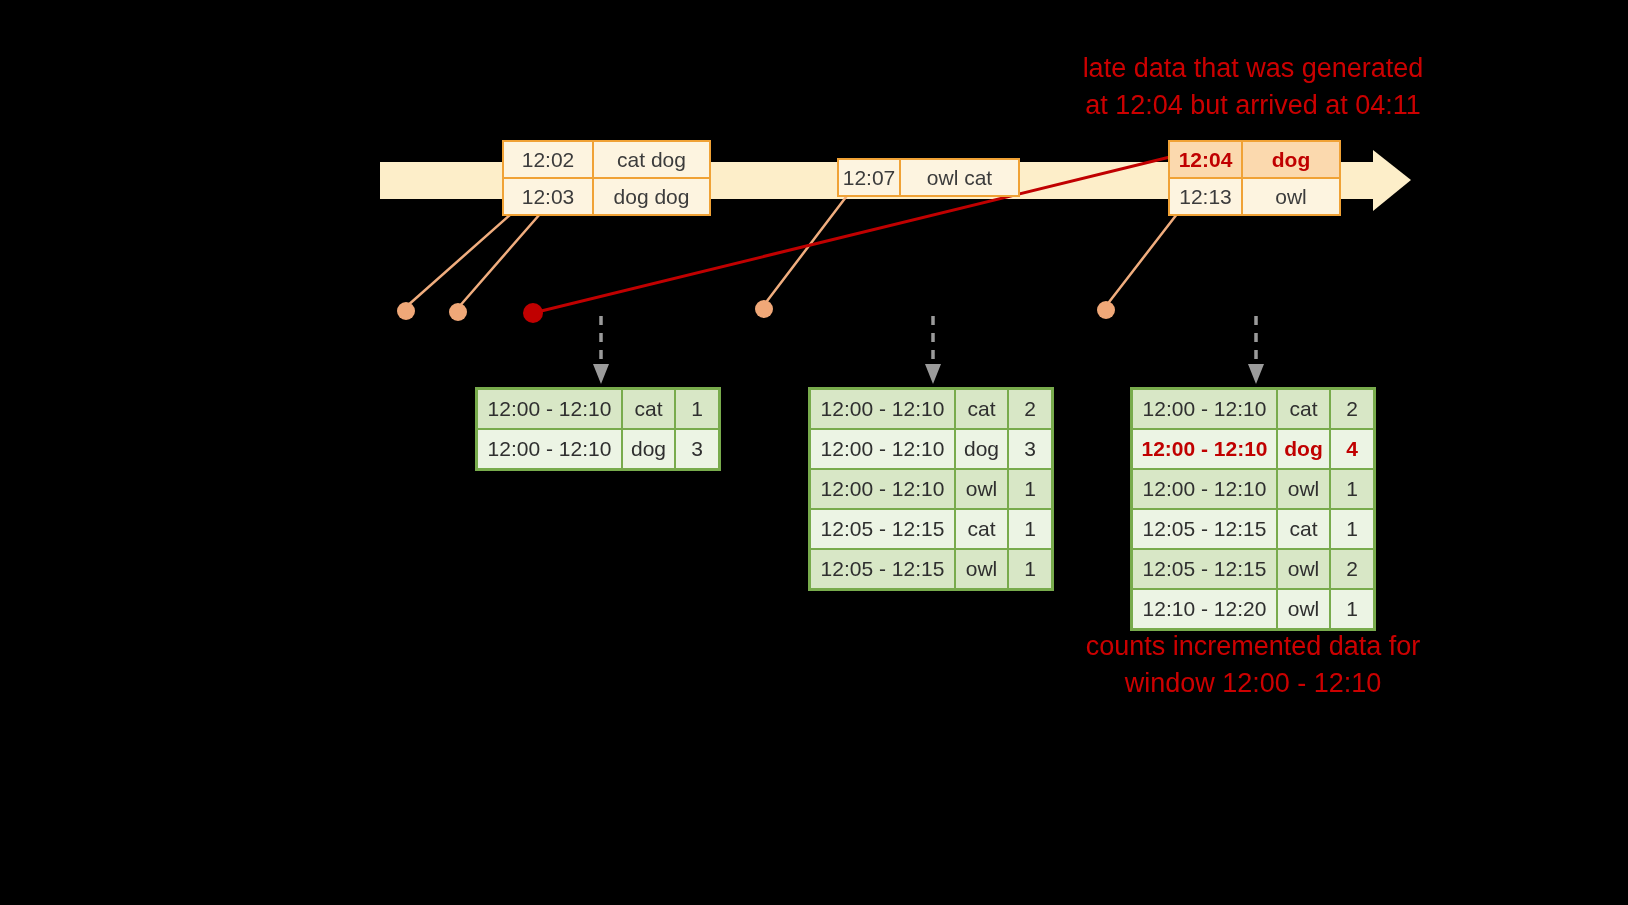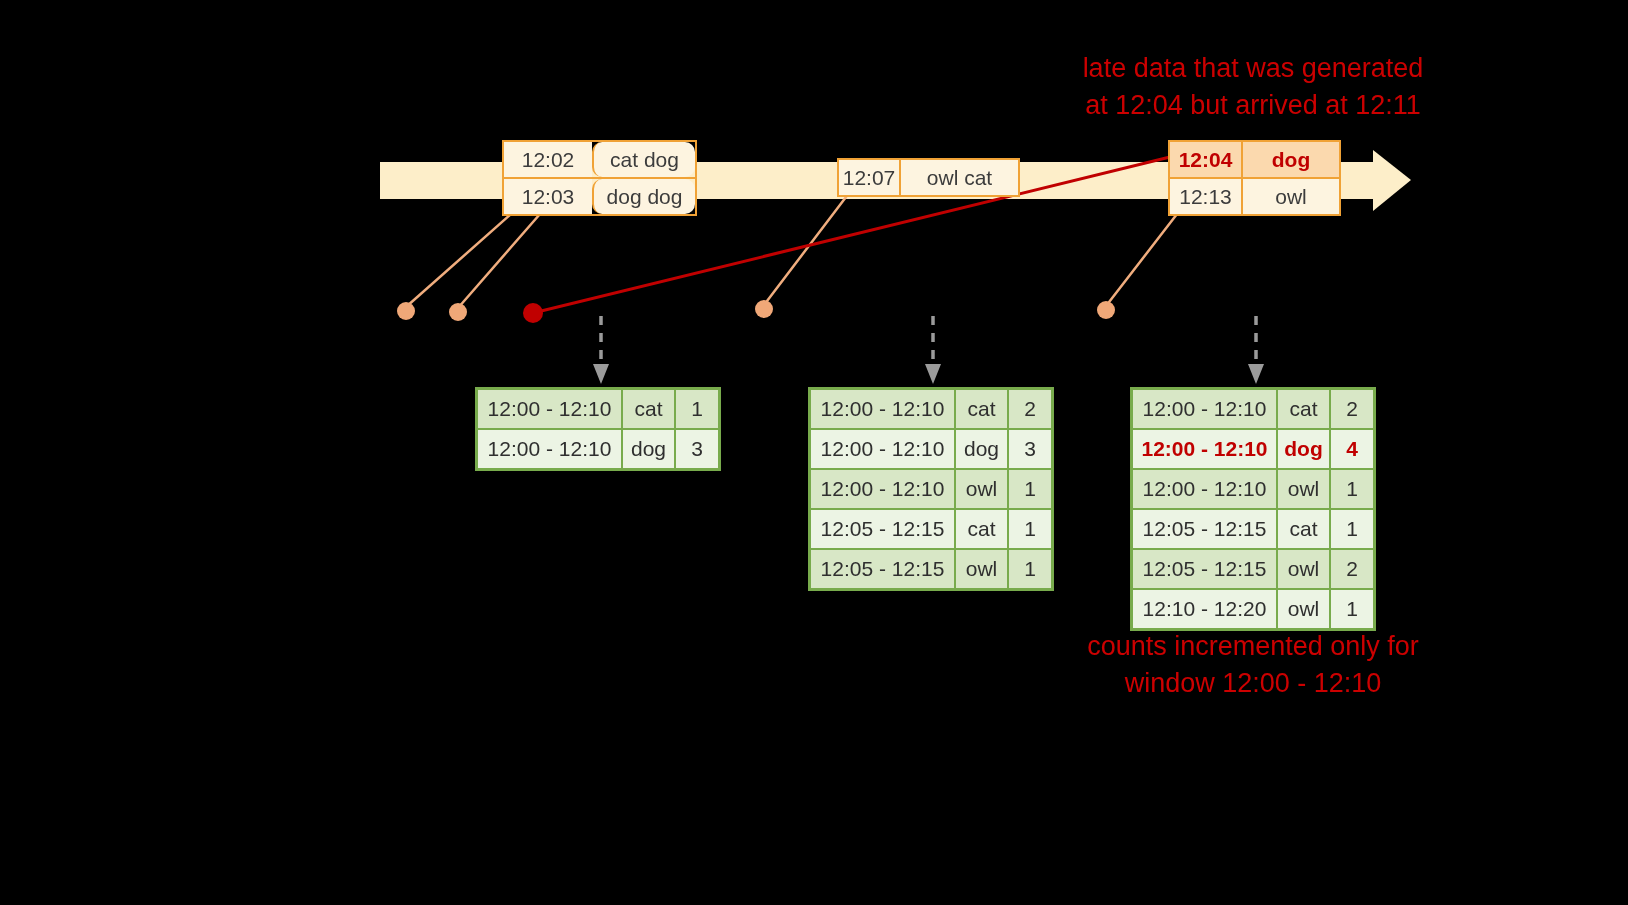--- a/index.html
+++ b/index.html
@@ -37,21 +37,21 @@
     font-size: 21px;
     color: #3c3c3c;
     background: var(--event-fill, #fdf4e0);
   }
   .event-row .cell + .cell { border-left: 2px solid var(--event-border, #f0a236); }
   .event-row.highlight .cell {
     background: var(--late-fill, #fbd9ae);
     color: var(--late-red, #c00000);
     font-weight: bold;
   }
-  #event-box-1 .time { width: 88px; }  #event-box-1 .words { width: 103px; border-radius: 10px; }
+  #event-box-1 .time { width: 88px; }  #event-box-1 .words { width: 117px; }
   #event-box-2 .time { width: 60px; }  #event-box-2 .words { width: 119px; }
   #event-box-3 .time { width: 71px; }  #event-box-3 .words { width: 98px; }
 
   
   .result-table {
     position: absolute;
     border: 3px solid var(--table-border, #78ab4c);
   }
   .result-row { display: flex; }
   .result-row + .result-row { border-top: 2px solid var(--table-border, #78ab4c); }
@@ -115,21 +115,21 @@
     <line class="trigger-line" x1="601" y1="316" x2="601" y2="364"></line>
     <polygon class="trigger-head" points="593,364 609,364 601,384"></polygon>
     <line class="trigger-line" x1="933" y1="316" x2="933" y2="364"></line>
     <polygon class="trigger-head" points="925,364 941,364 933,384"></polygon>
     <line class="trigger-line" x1="1256" y1="316" x2="1256" y2="364"></line>
     <polygon class="trigger-head" points="1248,364 1264,364 1256,384"></polygon>
   </svg>
 
   <div class="annotation" id="annotation-late">
     <div>late data that was generated</div>
-    <div>at 12:04 but arrived at 12:11</div>
+    <div>at 12:04 but arrived at 04:11</div>
   </div>
 
   <div class="event-box" id="event-box-1">
 
       <div class="event-row">
         <div class="cell time">12:02</div>
         <div class="cell words">cat dog</div>
       </div>
 
       <div class="event-row alt">
@@ -240,17 +240,17 @@
       </div>
 
       <div class="result-row alt">
         <div class="cell window">12:10 - 12:20</div>
         <div class="cell word">owl</div>
         <div class="cell count">1</div>
       </div>
     </div>
 
   <div class="annotation" id="annotation-counts">
-    <div>counts incremented only for</div>
+    <div>counts incremented data for</div>
     <div>window 12:00 - 12:10</div>
   </div>
 
 </div>
 
 </body></html>

